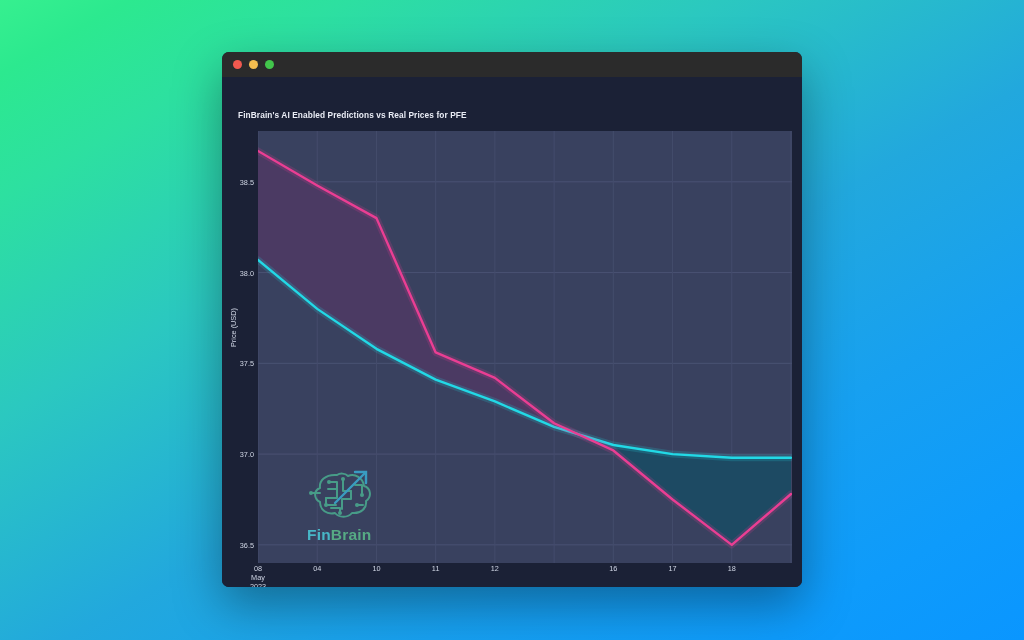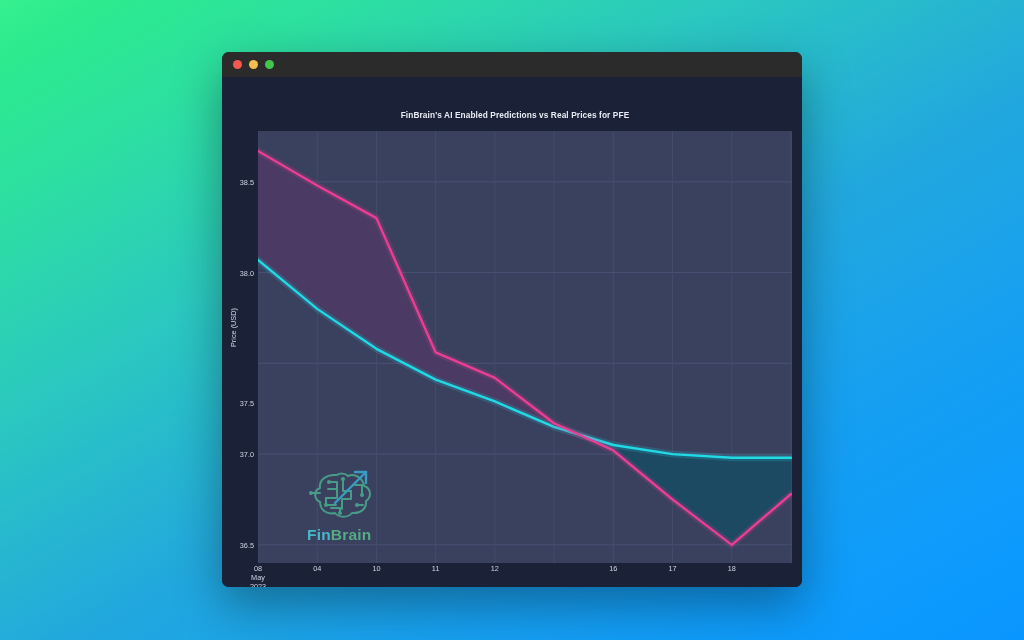--- a/index.html
+++ b/index.html
@@ -31,22 +31,22 @@
   .dot.green { background: #4fc council; }
   .dot.green { background: #42c54b; }
 
   
   #figure {
     position: relative;
     width: 580px; height: 510px;
     background: #1b2136;
   }
   #chart-title {
-    position: absolute; top: 33px; left: 3px; width: 100%;
-    text-align: center; color: #e9ecf5;
+    position: absolute; top: 33px; left: 16px; width: 100%;
+    color: #e9ecf5;
     font-size: 8.3px; font-weight: bold; line-height: 10.4px;
     letter-spacing: .1px;
   }
   #chart-title .l2 { display: block; }
 
   
   #legend {
     position: absolute; top: 60px; right: 12px;
     display: flex; flex-direction: column; gap: 4px;
   }
@@ -114,21 +114,21 @@
       </div>
       <div class="legend-row">
         <span class="legend-swatch" style="background:#ea3e93"></span>
         <span class="legend-label">Real Price</span>
       </div>
     </div>
 
     <div id="ylabels">
         <div class="ytick" style="top: 104.824px;">38.5</div>
         <div class="ytick" style="top: 195.58px;">38.0</div>
-        <div class="ytick" style="top: 286.336px; margin-top: 40px;">37.5</div>
+        <div class="ytick" style="top: 286.336px;">37.5</div>
         <div class="ytick" style="top: 377.092px;">37.0</div>
         <div class="ytick" style="top: 467.849px;">36.5</div>
       </div>
     <div id="yaxis-title">Price (USD)</div>
 
     <div id="plot">
       <svg id="plot-svg" viewBox="0 0 534 432" preserveAspectRatio="none">
         <g id="gridlines">
             <line x1="0" x2="534" y1="50.823529411764866" y2="50.823529411764866" stroke="#4a5273" stroke-width="1"></line>
             <line x1="0" x2="534" y1="141.57983193277317" y2="141.57983193277317" stroke="#4a5273" stroke-width="1"></line>

